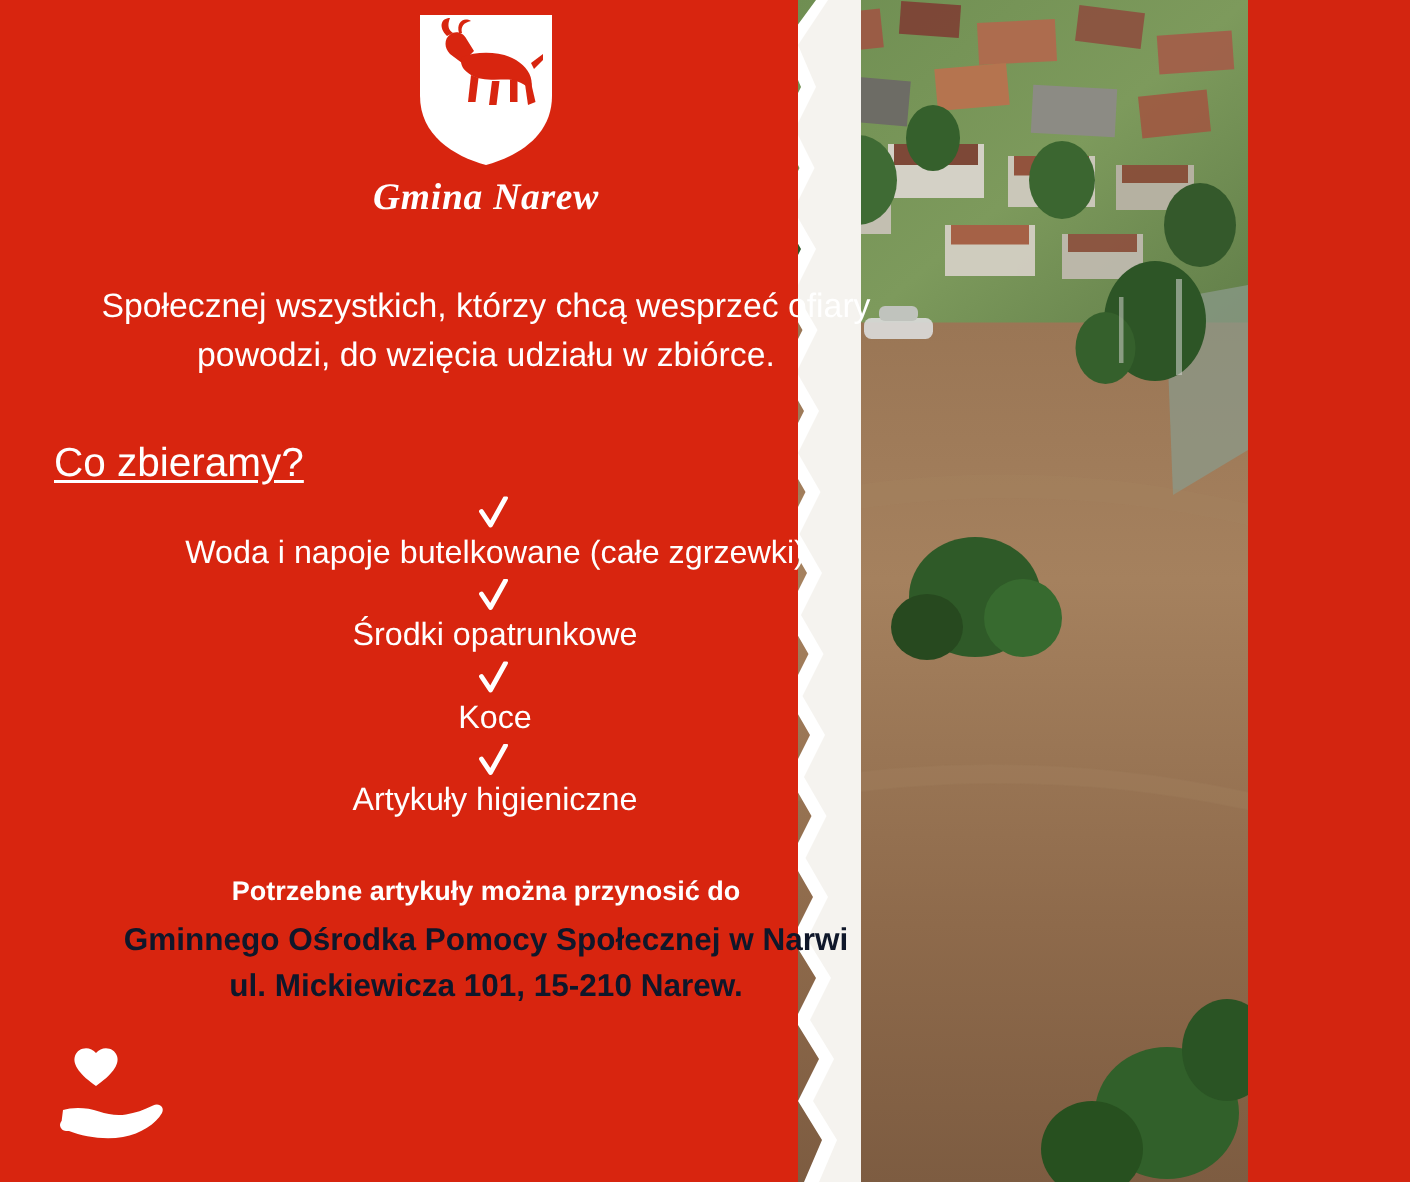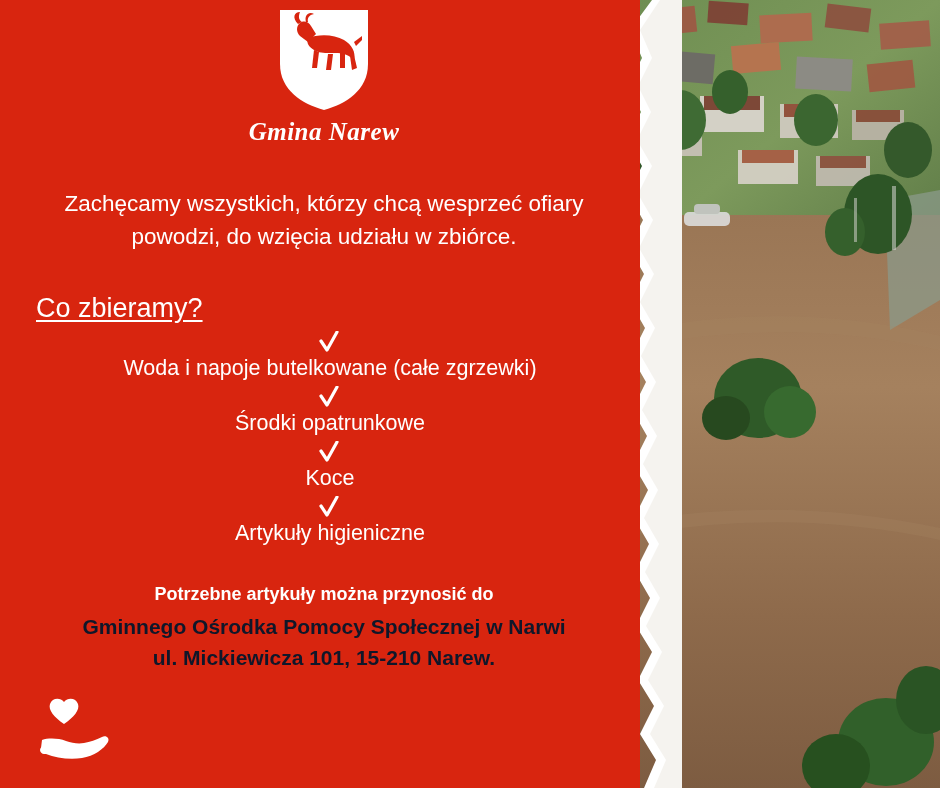--- a/index.html
+++ b/index.html
@@ -7,21 +7,21 @@
   body {
     width: 940px;
     height: 788px;
     overflow: hidden;
     font-family: "Liberation Sans", sans-serif;
     background: #d32510;
   }
 
   #poster {
     position: relative;
-    width: 940px;
+    width: 832px;
     height: 788px;
     background: #d8250f;
     overflow: hidden;
   }
 
   
   #photo-panel {
     position: absolute;
     top: 0;
     right: 0;
@@ -299,21 +299,21 @@
           <path d="M62,45 L62,60 L67,60 L67,45 Z"></path>
           <path d="M72,48 L74,62 L79,60 L76,47 Z"></path>
 
           <path d="M76,34 L84,28 L84,32 L78,38 Z"></path>
         </g>
       </svg>
       <div id="crest-name">Gmina Narew</div>
     </div>
 
 
-    <p id="intro">Zachęcamy wszystkich, którzy chcą wesprzeć ofiary powodzi, do wzięcia udziału w zbiórce.</p>
+    <p id="intro">Społecznej wszystkich, którzy chcą wesprzeć ofiary powodzi, do wzięcia udziału w zbiórce.</p>
 
     <div id="list-section">
       <div id="list-title">Co zbieramy?</div>
       <ul id="collect-list">
         <li>
           <span class="check-icon">
             <svg viewBox="0 0 20 22" width="20" height="22">
                 <path d="M2,10 L8,19 L18,1" fill="none" stroke="#ffffff" stroke-width="3.2" stroke-linecap="round" stroke-linejoin="round"></path>
               </svg>
           </span>

